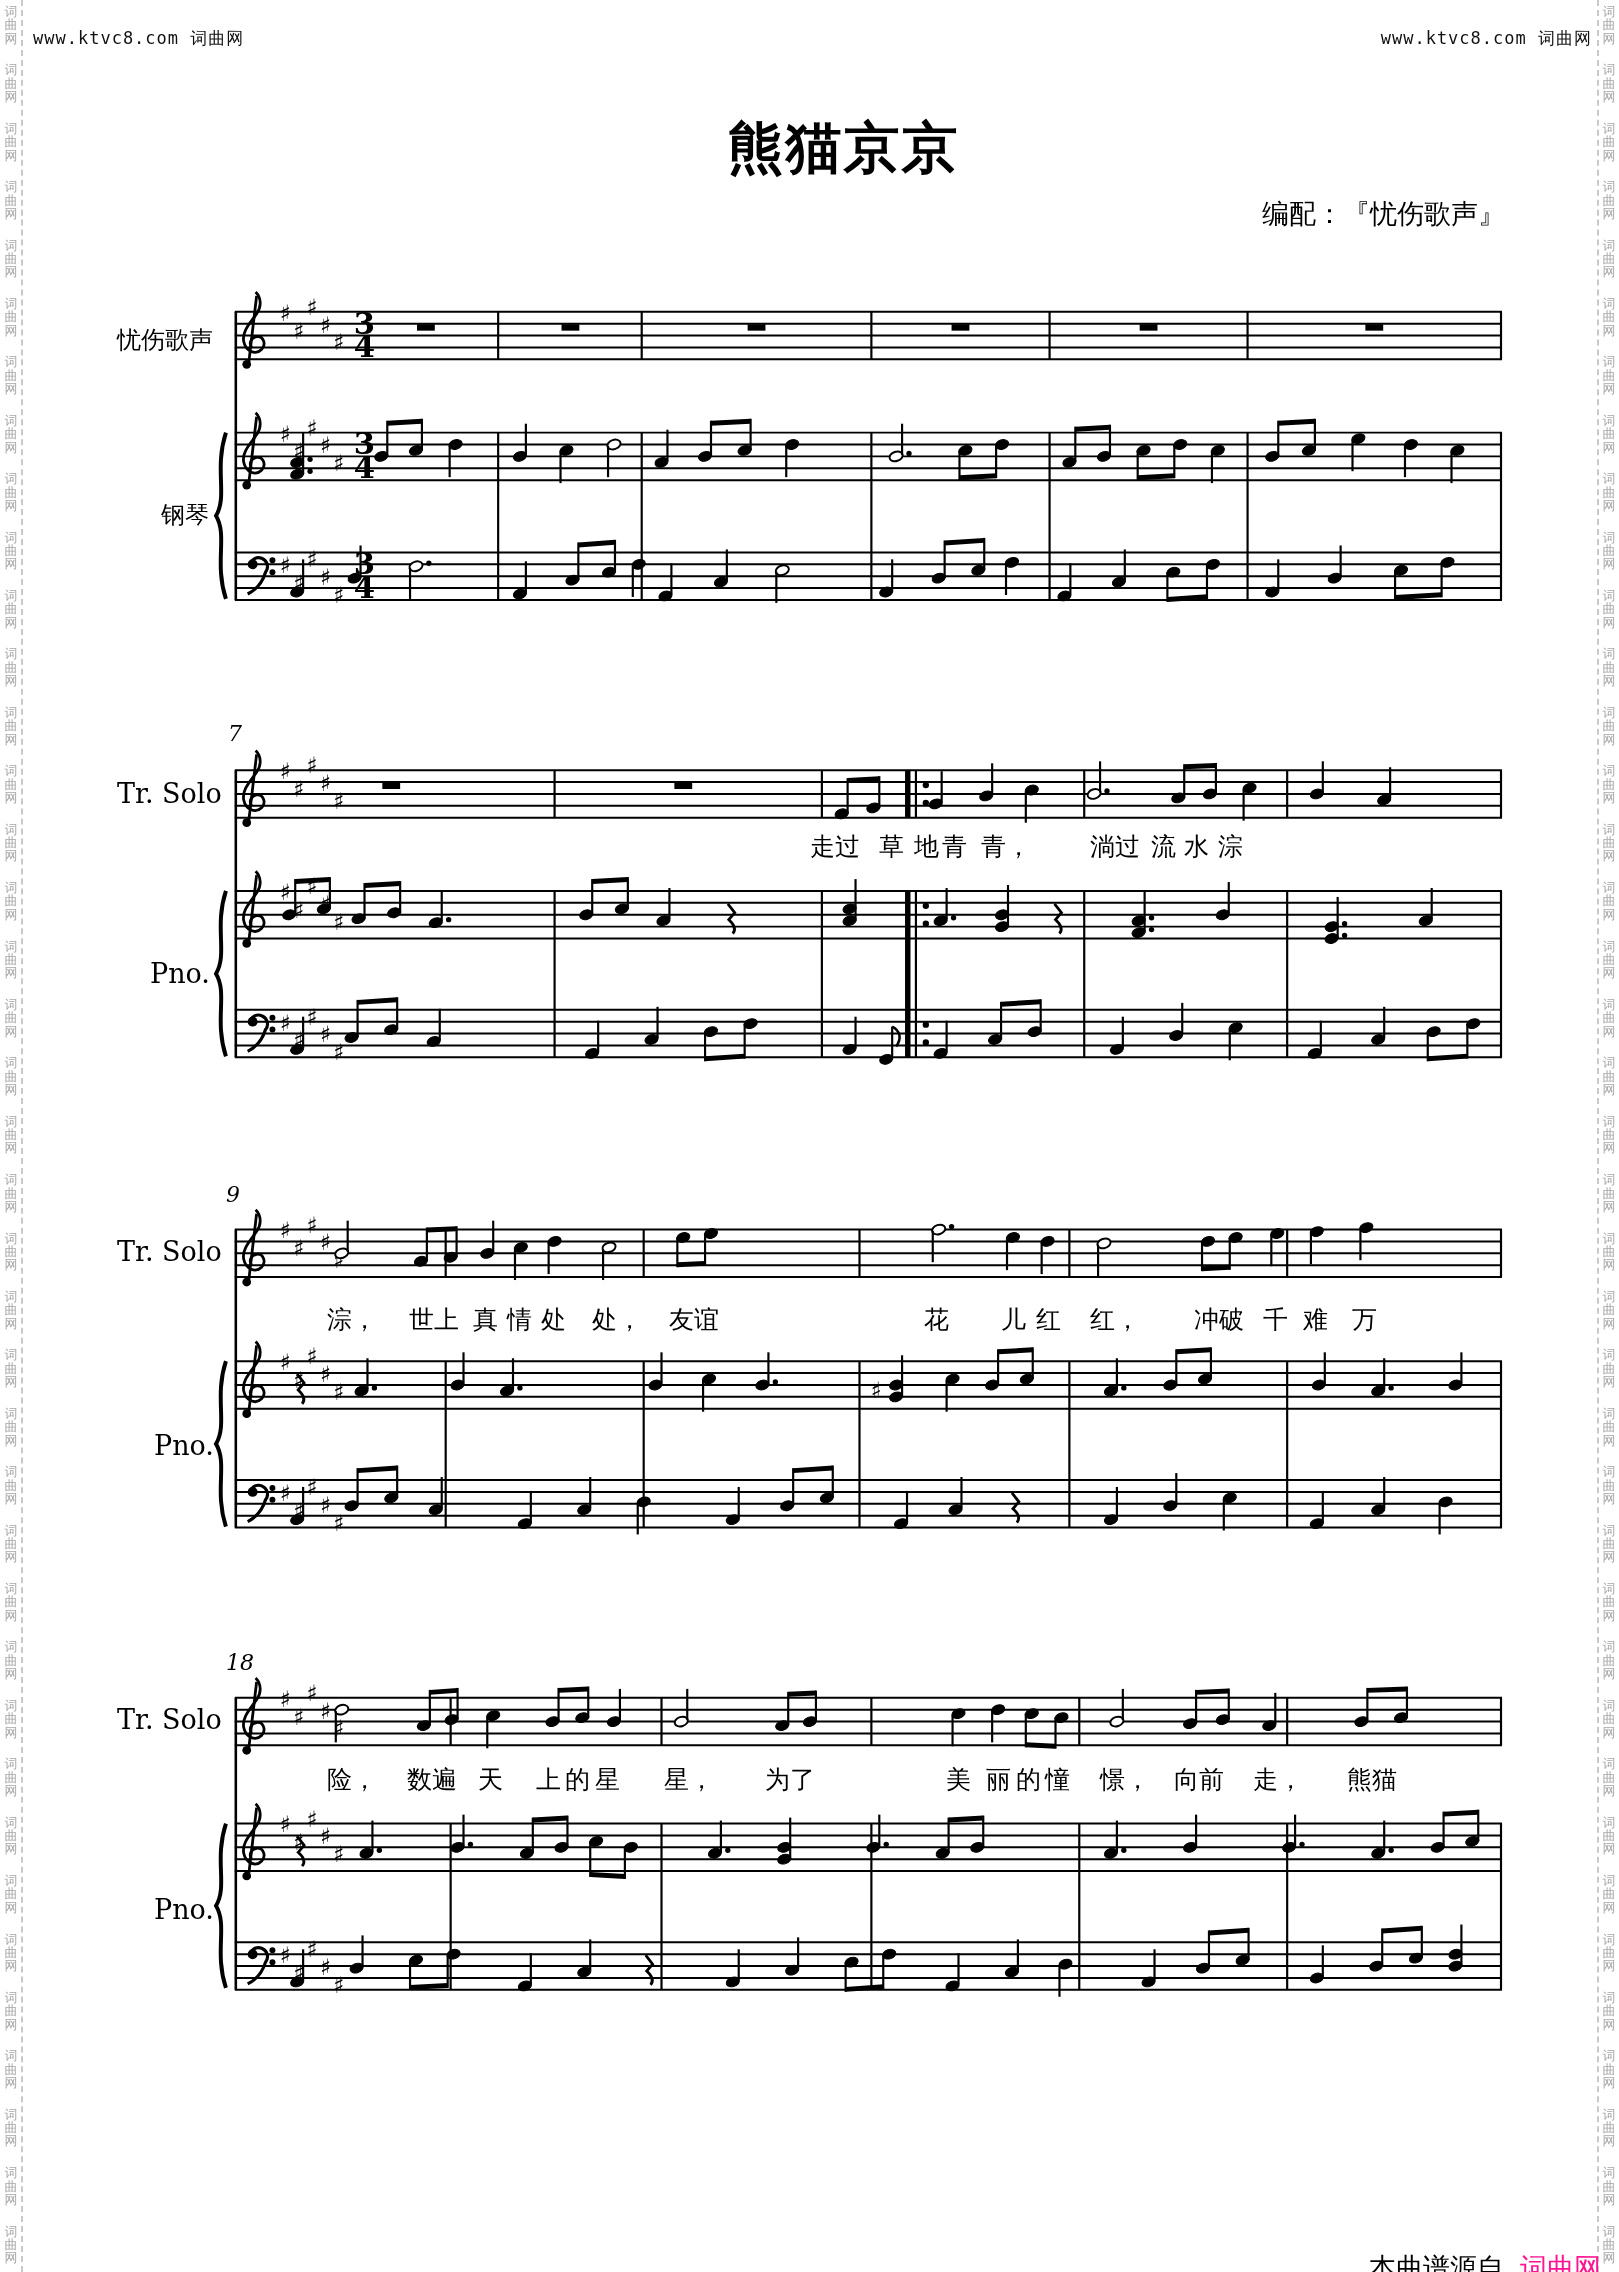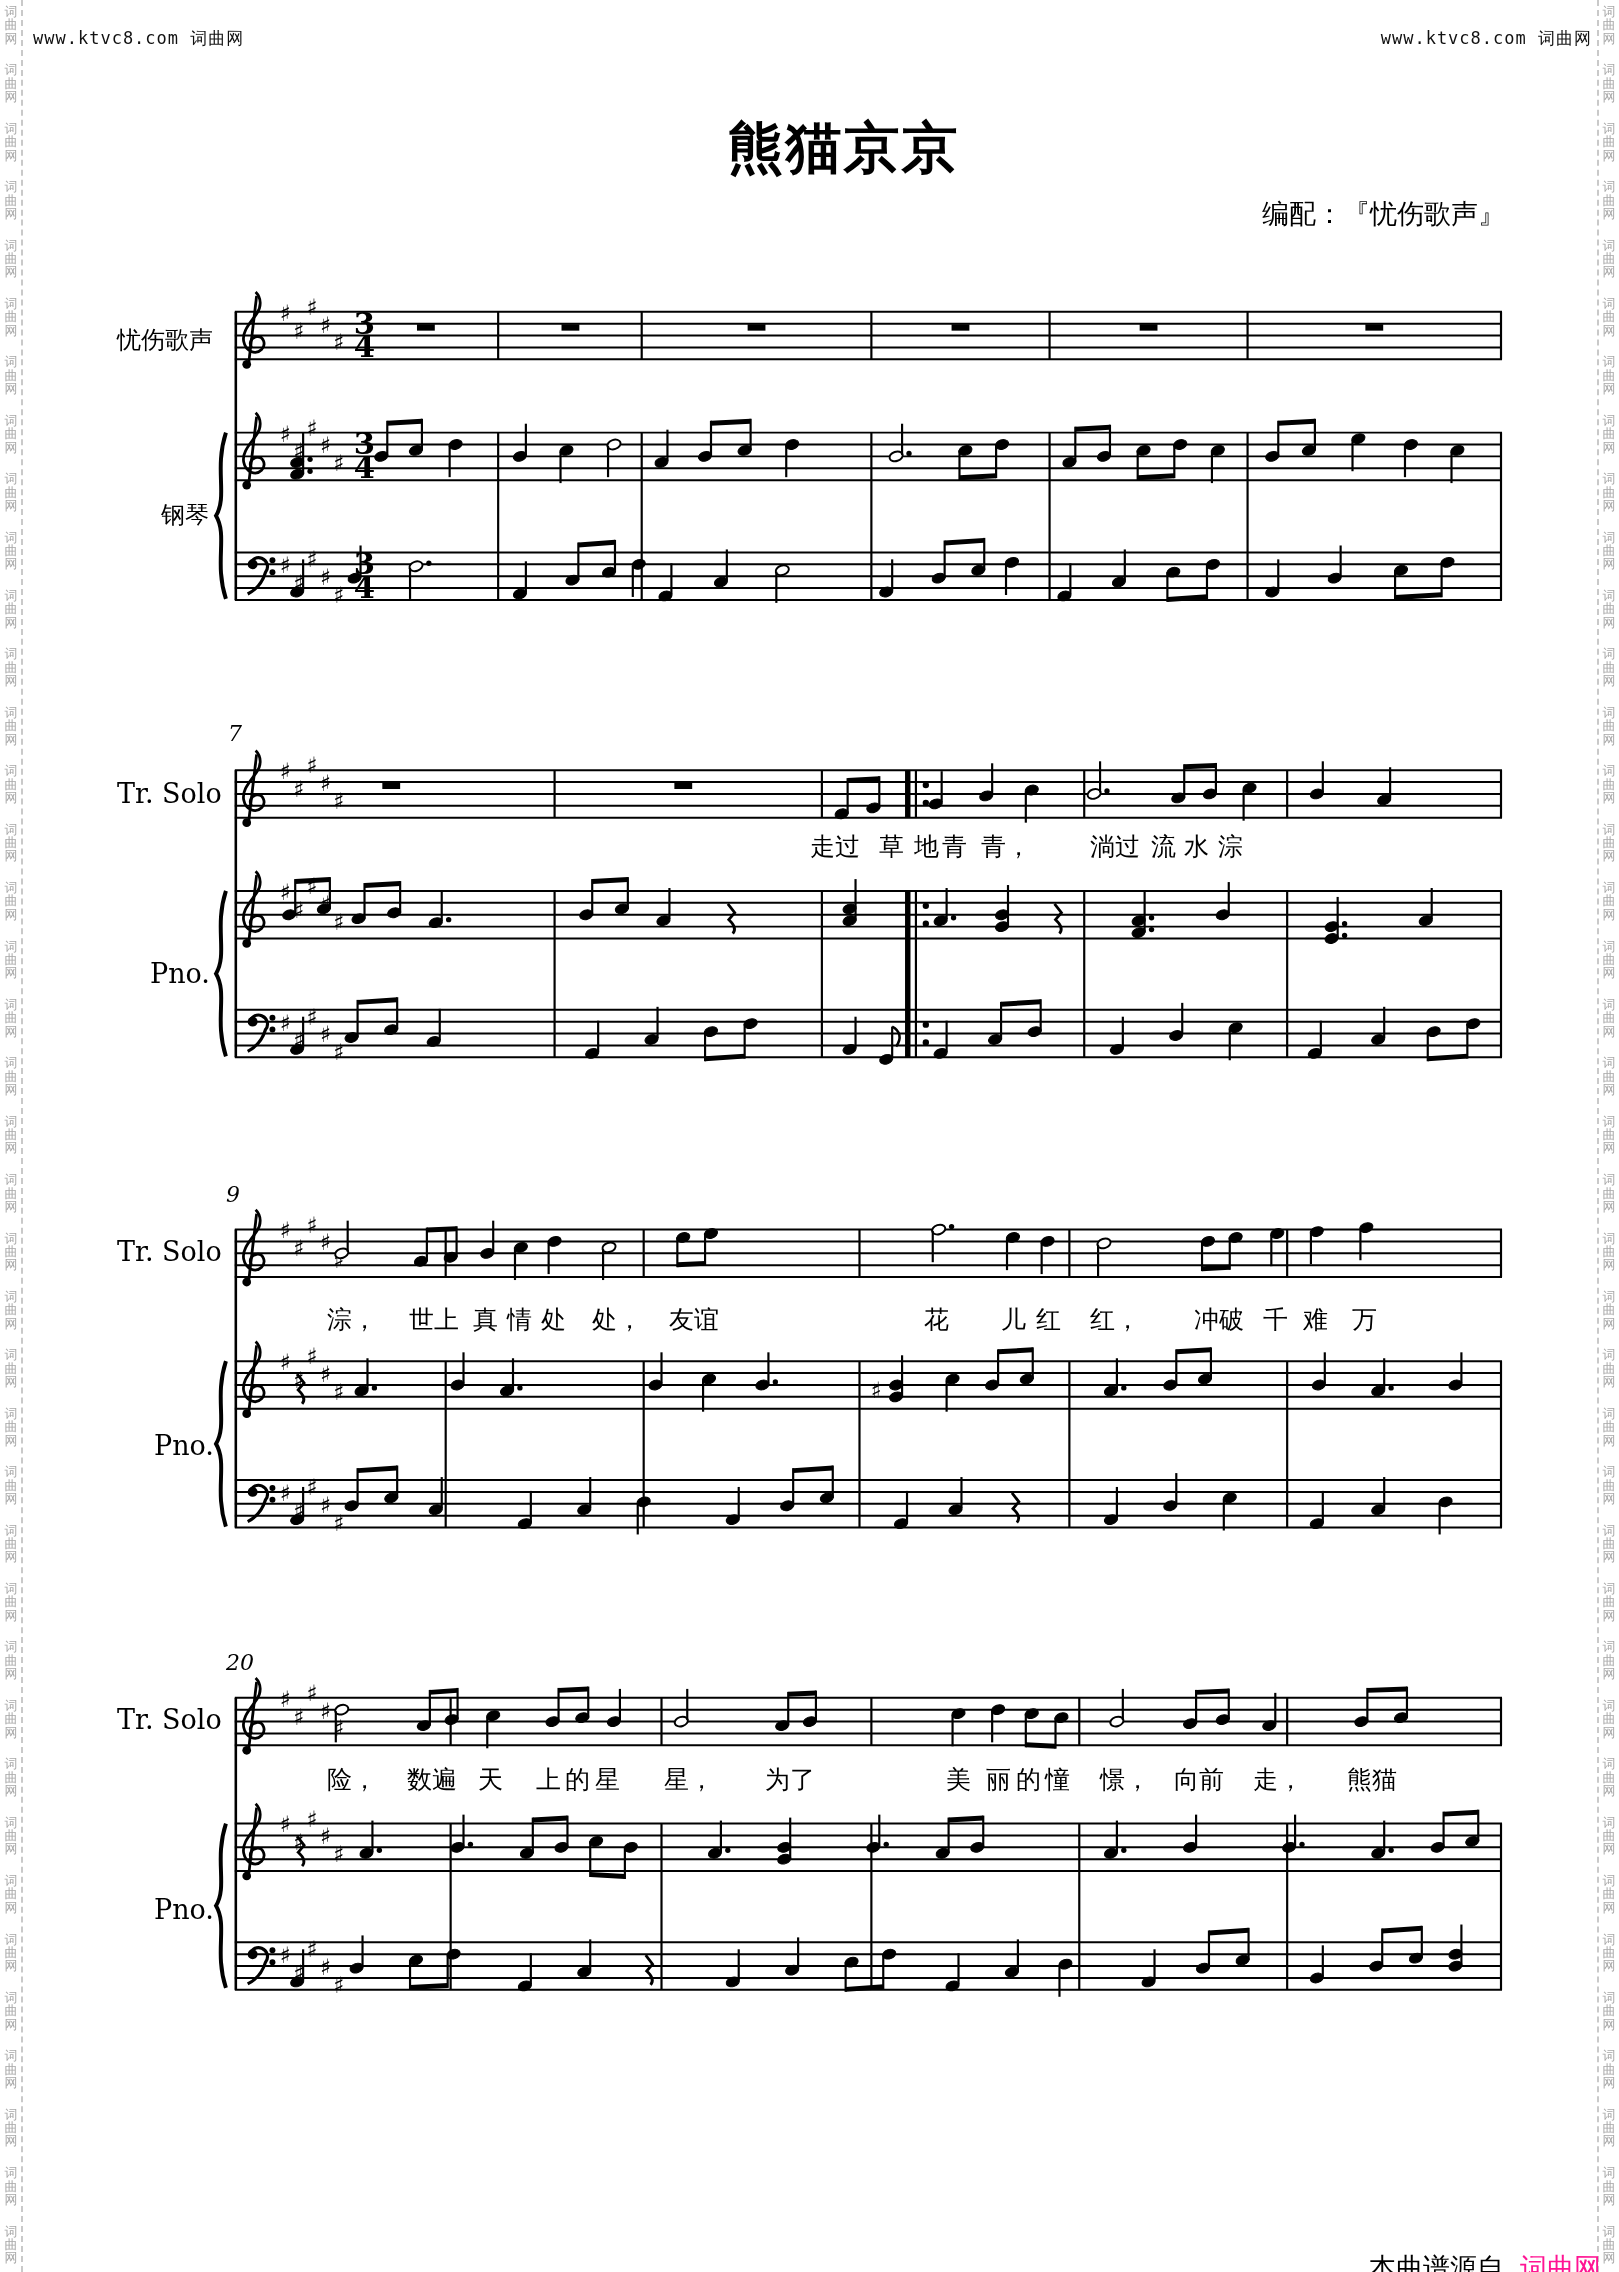--- a/index.html
+++ b/index.html
@@ -1057,21 +1057,21 @@
       <div class="abs lyric" style="left: 924px; top: 1303px;">花</div>
       <div class="abs lyric" style="left: 1001px; top: 1303px;">儿</div>
       <div class="abs lyric" style="left: 1036px; top: 1303px;">红</div>
       <div class="abs lyric" style="left: 1090px; top: 1303px;">红，</div>
       <div class="abs lyric" style="left: 1194px; top: 1303px; font-family: Liberation Mono, monospace;">冲破</div>
       <div class="abs lyric" style="left: 1263px; top: 1303px;">千</div>
       <div class="abs lyric" style="left: 1303px; top: 1303px;">难</div>
       <div class="abs lyric" style="left: 1352px; top: 1303px;">万</div>
       <div class="abs label-lat" style="left: 117px; top: 1704px;">Tr. Solo</div>
       <div class="abs label-lat" style="left: 154px; top: 1894px;">Pno.</div>
-      <div class="abs mnum" style="left: 226px; top: 1650px;">20</div>
+      <div class="abs mnum" style="left: 226px; top: 1650px;">18</div>
       <div class="abs lyric" style="left: 327px; top: 1763px;">险，</div>
       <div class="abs lyric" style="left: 407px; top: 1763px;">数遍</div>
       <div class="abs lyric" style="left: 478px; top: 1763px;">天</div>
       <div class="abs lyric" style="left: 536px; top: 1763px;">上</div>
       <div class="abs lyric" style="left: 565px; top: 1763px;">的</div>
       <div class="abs lyric" style="left: 595px; top: 1763px;">星</div>
       <div class="abs lyric" style="left: 664px; top: 1763px;">星，</div>
       <div class="abs lyric" style="left: 765px; top: 1763px;">为了</div>
       <div class="abs lyric" style="left: 946px; top: 1763px;">美</div>
       <div class="abs lyric" style="left: 986px; top: 1763px;">丽</div>

